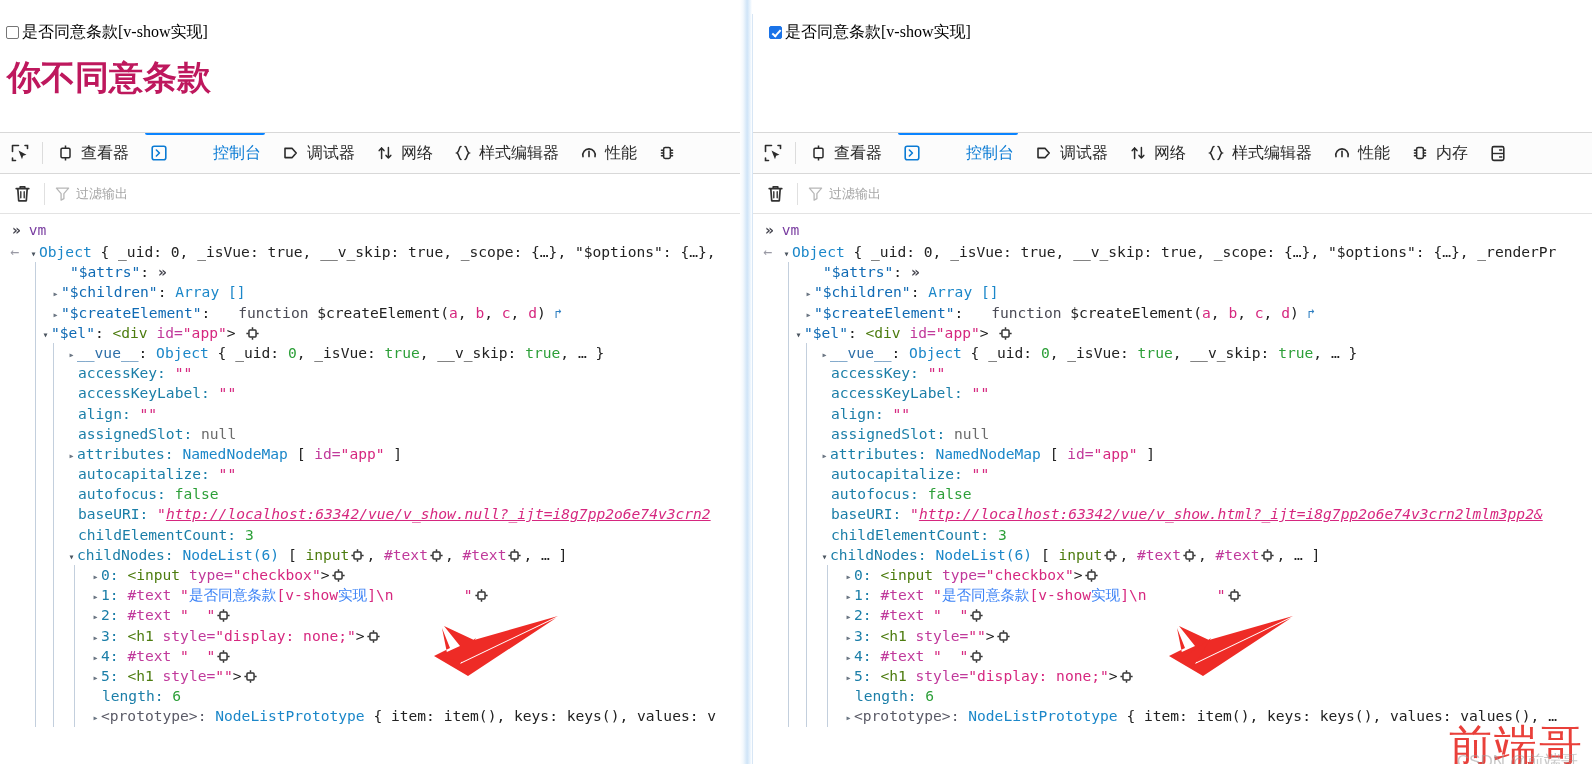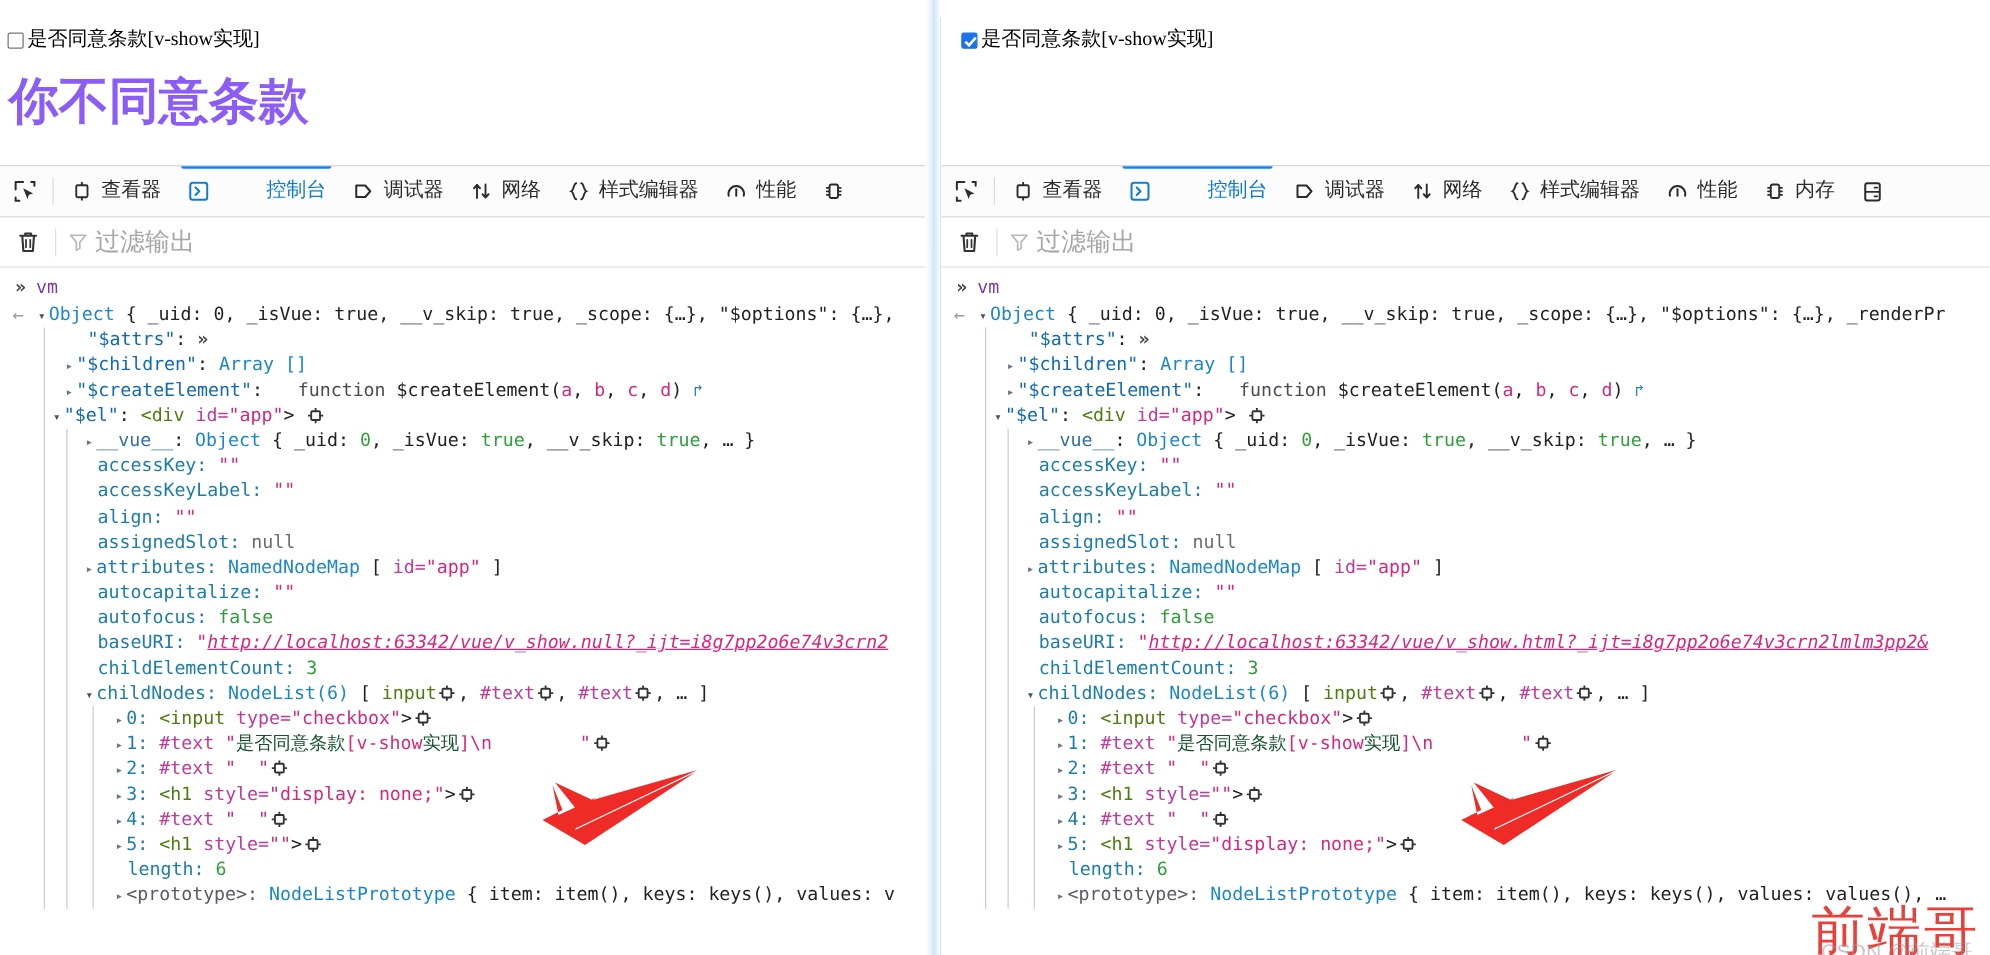--- a/index.html
+++ b/index.html
@@ -76,23 +76,23 @@
   }
   .cblabel {
     font-family: "Liberation Serif", "DejaVu Serif", serif;
     font-size: 16px;
     color: #000;
     white-space: nowrap;
     line-height: 1;
   }
   .h1txt {
     font-family: "Liberation Serif", "DejaVu Serif", serif;
-    font-size: 40px;
+    font-size: 34px;
     font-weight: bold;
-    color: #8b5cf6;
+    color: #be185d;
     margin: 16px 0 0 7px;
     line-height: 1.1;
     white-space: nowrap;
   }
   .panel-right .h1txt { margin-left: 12px; }
 
   
   .dt-toolbar {
     position: relative;
     display: flex;
@@ -153,21 +153,21 @@
     flex: 0 0 auto;
   }
   .fsep { width: 1px; height: 22px; background: #e0e0e0; flex: 0 0 auto; }
   .filter-input {
     display: flex; align-items: center; gap: 6px;
     padding-left: 10px;
     flex: 1 1 auto;
     height: 40px;
   }
   .filter-ph {
-    font-size: 20px;
+    font-size: 13px;
     color: #a6a6a6;
     font-family: Liberation Serif, serif;
   }
 
   
   .console {
     position: relative;
     font-family: "DejaVu Sans Mono", "Liberation Mono", monospace;
     font-size: 14.6px;
     line-height: 20.2px;
@@ -208,21 +208,21 @@
   .k-str    { color: #d6277f; }
   .k-num    { color: #2c9f38; }
   .k-bool   { color: #2c9f38; }
   .k-null   { color: #6b6b6b; }
   .k-kw     { color: #4a4a55; margin-left: 19px; }
   .k-obj    { color: #1b87c9; }
   .k-tag    { color: #4d7c0f; }
   .k-attr   { color: #c0399b; }
   .k-attrv  { color: #d6277f; }
   .k-plain  { color: #222; }
-  .k-cjk    { color: #14532d; font-family: "Liberation Sans","DejaVu Sans",sans-serif; text-align: center; }
+  .k-cjk    { color: #3b82f6; font-family: "Liberation Sans","DejaVu Sans",sans-serif; text-align: center; }
   .k-url {
     color: #d6277f;
     font-style: italic;
     text-decoration: underline;
   }
   .k-proto { color: #5a5a66; }
 
   .node-icon {
     display: inline-block;
     width: 13px; height: 13px;

